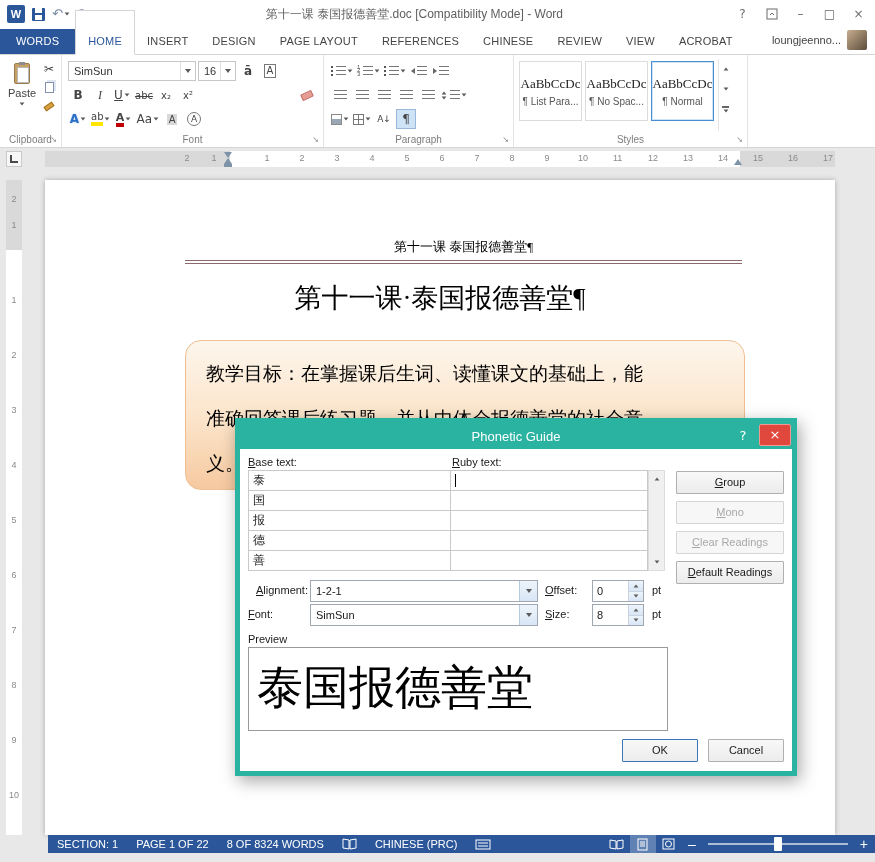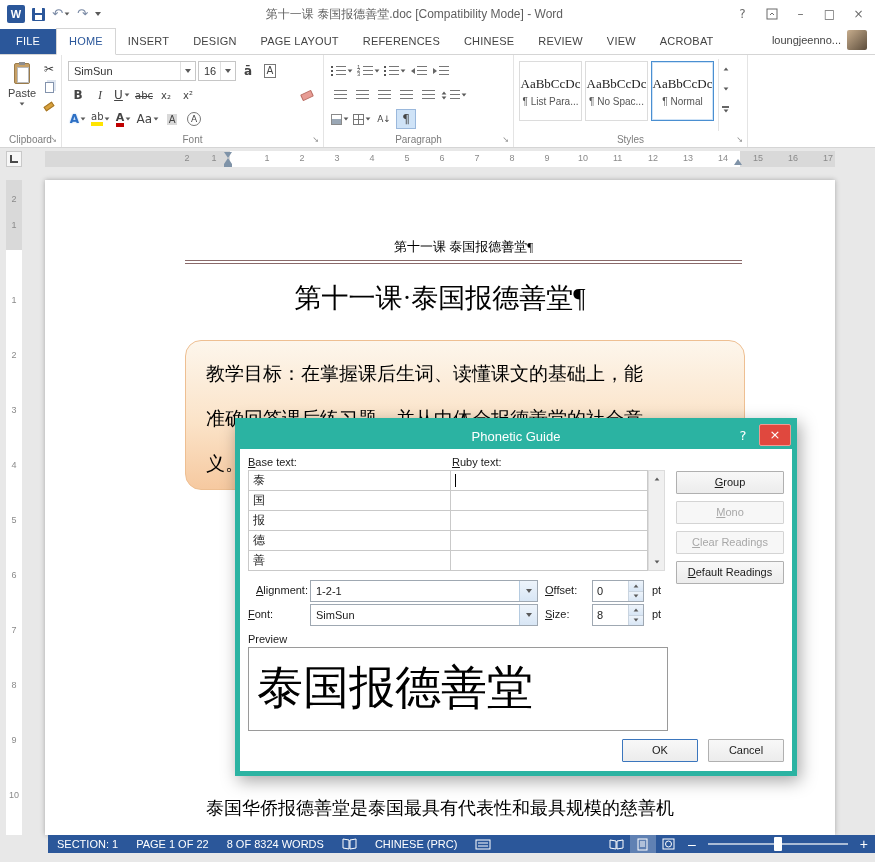--- a/index.html
+++ b/index.html
@@ -23,21 +23,21 @@
   .qat-btn { color:#7a8aa5; font-size:13px; line-height:16px; display:flex; align-items:center; gap:1px; }
   .floppy { width:13px; height:13px; background:#2b579a; position:relative; border-radius:1px; }
   .floppy::before { content:""; position:absolute; left:3px; top:0; width:7px; height:5px; background:#fff; }
   .floppy::after { content:""; position:absolute; left:3px; bottom:1px; width:7px; height:5px; background:#fff; }
   .title-text { flex:1; text-align:center; font-size:12px; color:#5f5f5f; white-space:nowrap; overflow:hidden; }
   .win-controls { display:flex; align-items:center; padding-right:2px; }
   .win-btn { width:29px; height:22px; display:flex; align-items:center; justify-content:center; color:#6a6a6a; font-size:12px; }
 
   
   .tabs { position:absolute; left:0; top:28px; width:875px; height:27px; background:#fff; display:flex; align-items:flex-end; border-bottom:1px solid #d5d5d5; }
-  .tab { font-size:11px; color:#444; padding:6px 12px 7px; letter-spacing:.2px; }
+  .tab { font-size:11px; color:#444; padding:24px 12px 7px; letter-spacing:.2px; }
   .tab.file { background:#2b579a; color:#fff; padding:6px 16px 7px; }
   .tab.active { color:#2b579a; background:#fff; border:1px solid #d5d5d5; border-bottom:1px solid #fff; margin-bottom:-1px; }
   .tab-user { margin-left:auto; display:flex; align-items:center; gap:6px; padding:0 8px 4px 0; font-size:11px; color:#444; }
   .avatar { width:20px; height:20px; border-radius:2px; background:linear-gradient(135deg,#c7ad8d,#7a6ads 60%,#5c4d3c); background:linear-gradient(135deg,#c7ad8d,#5c4d3c); }
 
   
   .ribbon { position:absolute; left:0; top:55px; width:875px; height:93px; background:#fff; border-bottom:1px solid #d5d5d5; display:flex; }
   .group { position:relative; height:100%; border-right:1px solid #e4e4e4; padding:4px 3px 16px; }
   .group-label { position:absolute; bottom:2px; left:0; right:0; text-align:center; font-size:10px; color:#7d7d7d; }
   .launcher { position:absolute; right:2px; bottom:2px; font-size:8px; color:#8a8a8a; width:11px; height:11px; text-align:center; line-height:11px; }
@@ -195,21 +195,21 @@
           <path d="M4 7 L6 5 L8 7" fill="none" stroke="#6a6a6a"></path>
         </svg>
     </span>
     <span class="win-btn glyph">–</span>
     <span class="win-btn glyph">□</span>
     <span class="win-btn glyph">×</span>
   </div>
 </div>
 
 <div class="tabs">
-  <span class="tab file">FILE</span>
+  <span class="tab file">WORDS</span>
   <span class="tab active">HOME</span>
   <span class="tab">INSERT</span>
   <span class="tab">DESIGN</span>
   <span class="tab">PAGE LAYOUT</span>
   <span class="tab">REFERENCES</span>
   <span class="tab">CHINESE</span>
   <span class="tab">REVIEW</span>
   <span class="tab">VIEW</span>
   <span class="tab">ACROBAT</span>
   <span class="tab-user">
@@ -456,21 +456,20 @@
 
 <div class="page">
   <div class="hdr-text doc-serif">第十一课 泰国报德善堂¶</div>
   <div class="hdr-line"></div>
   <div class="doc-title doc-serif">第十一课·泰国报德善堂¶</div>
   <div class="obj-box">
     <div class="obj-line doc-serif">教学目标：在掌握课后生词、读懂课文的基础上，能</div>
     <div class="obj-line doc-serif">准确回答课后练习题，并从中体会报德善堂的社会意</div>
     <div class="obj-line doc-serif">义。</div>
   </div>
-  <div class="doc-body doc-serif">泰国华侨报德善堂是泰国最具有代表性和最具规模的慈善机</div>
 </div>
 
 <div class="dlg">
   <div class="dlg-title">
     <span>Phonetic Guide</span>
     <span class="dlg-help glyph">?</span>
     <span class="dlg-close glyph">×</span>
   </div>
   <div class="dlg-body">
     <span class="dlg-label" style="left:8px;top:7px;"><u>B</u>ase text:</span>

